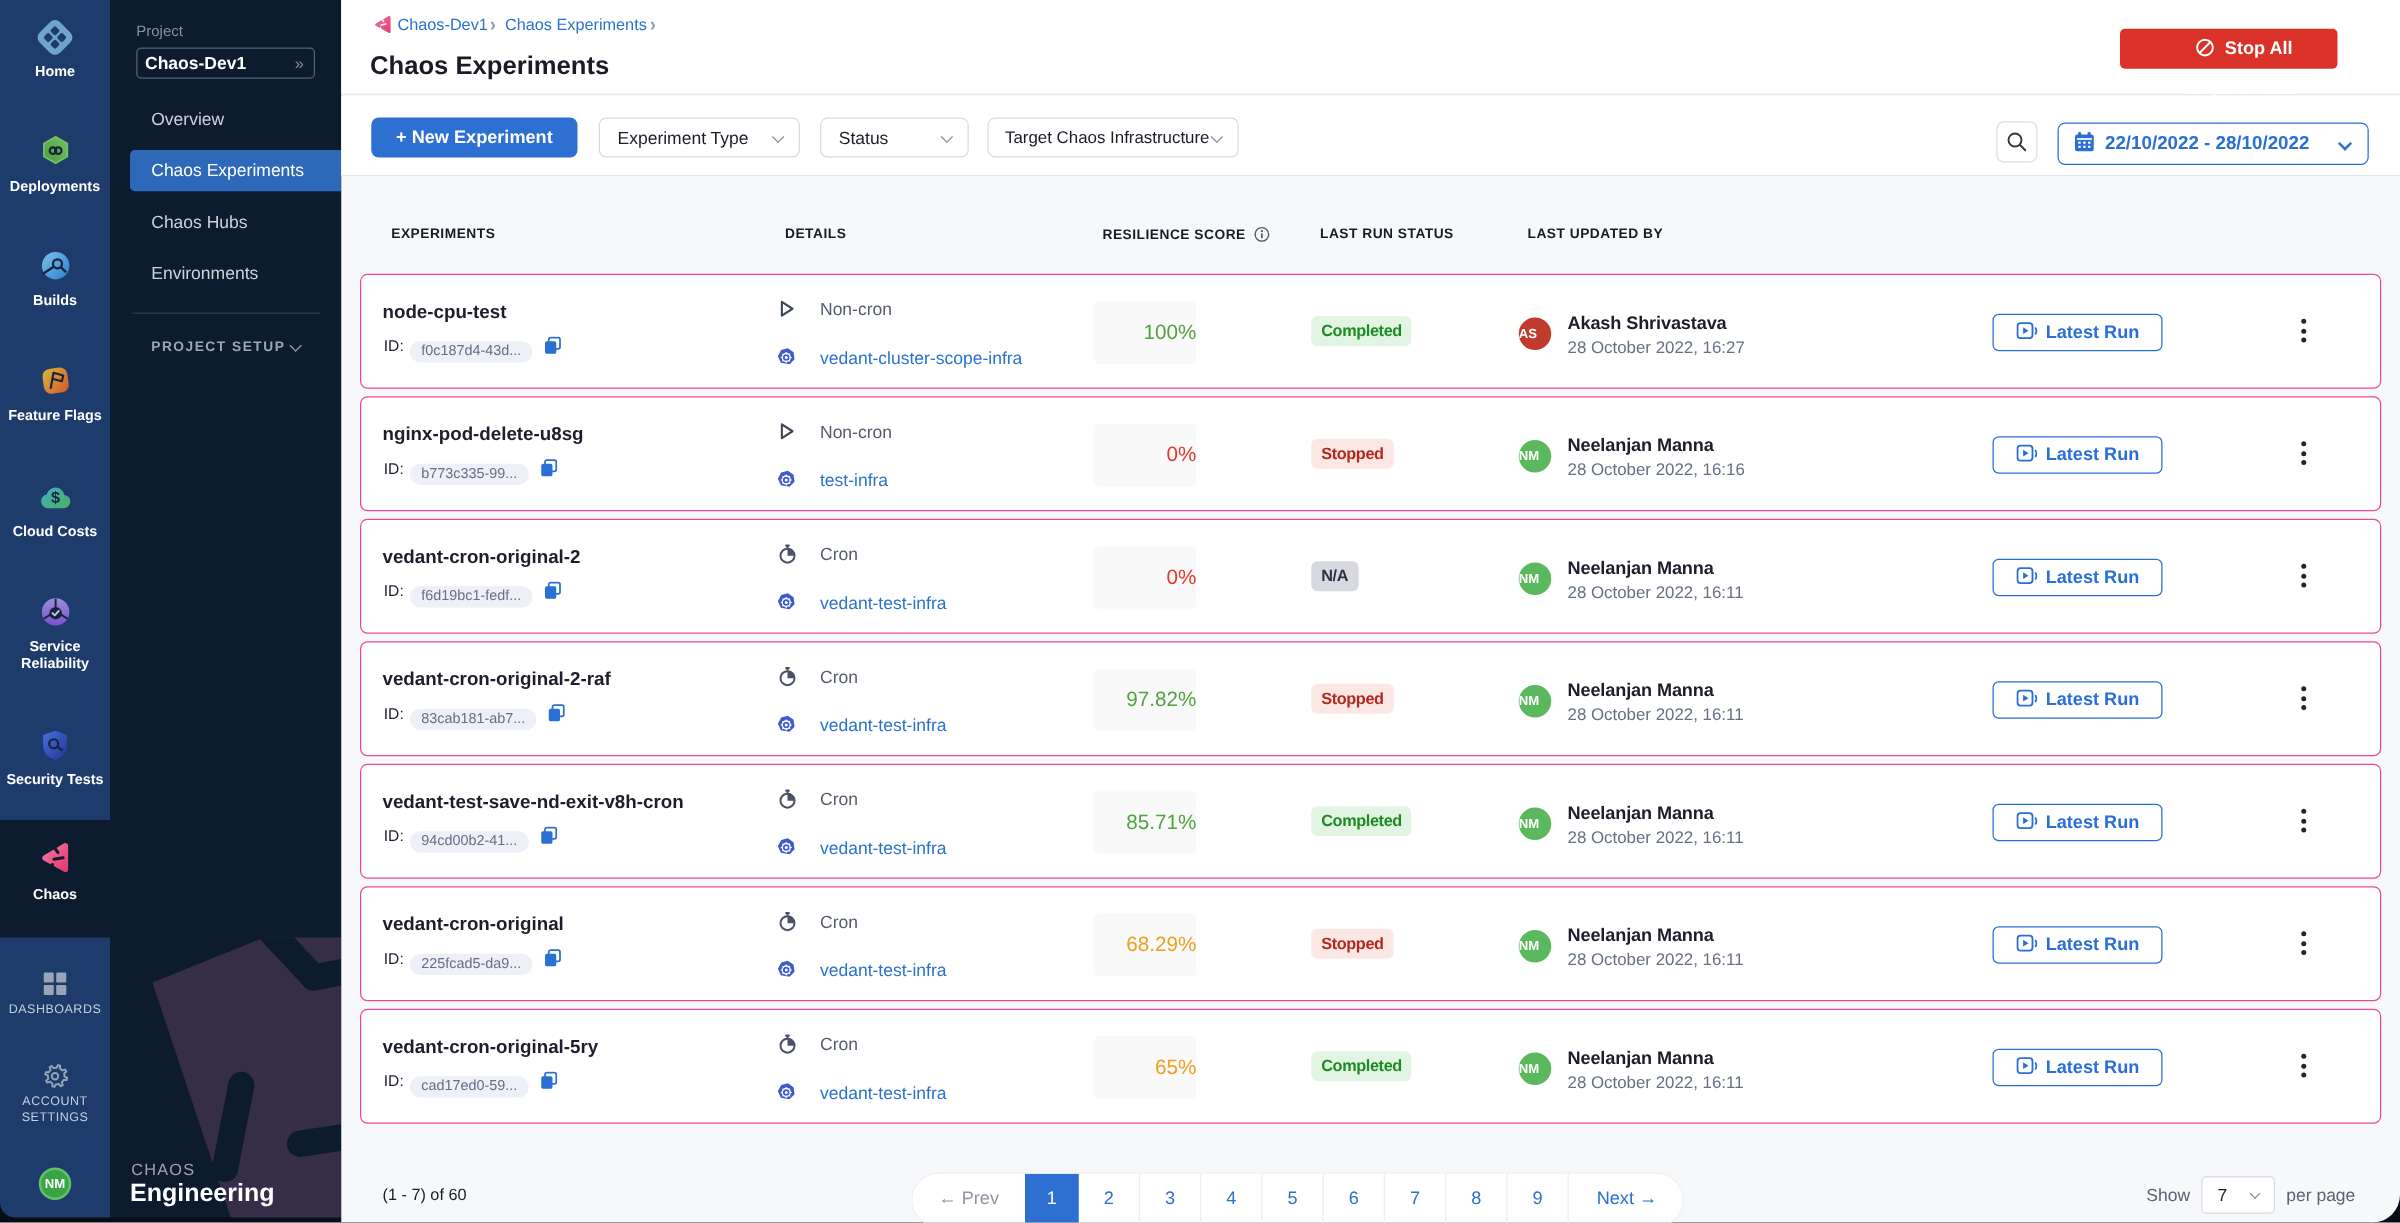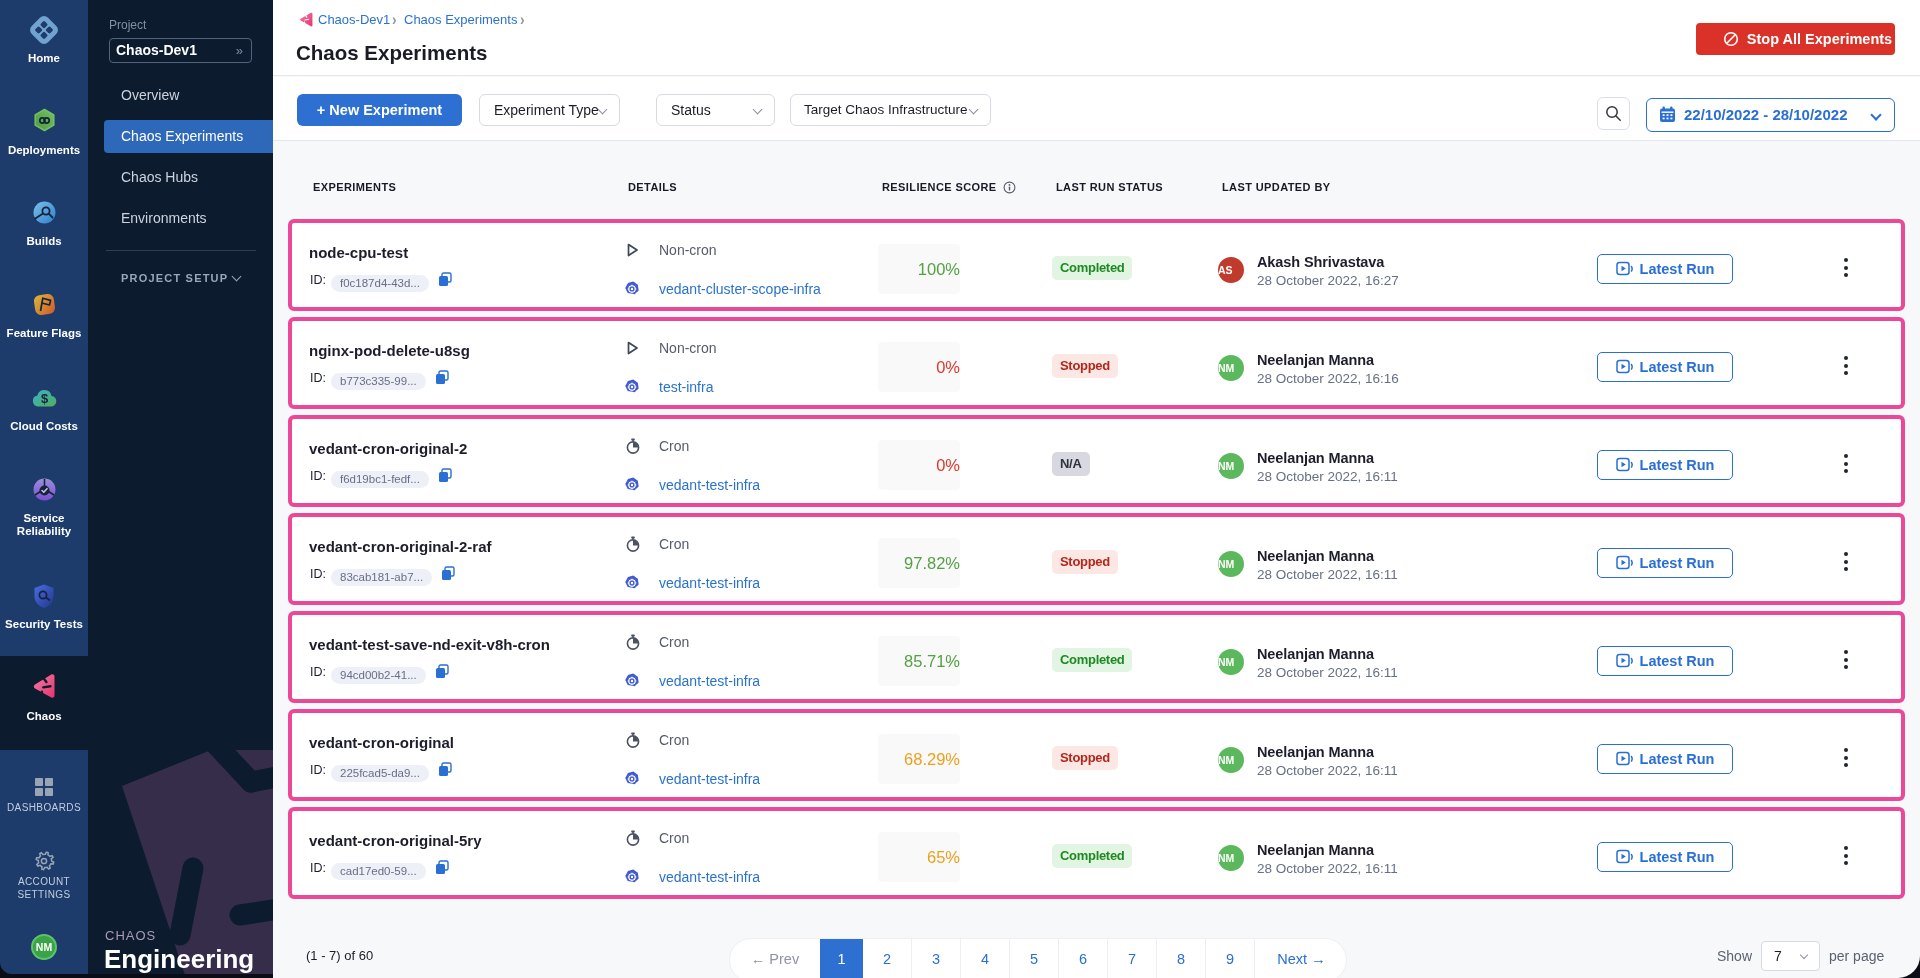--- a/index.html
+++ b/index.html
@@ -19,43 +19,43 @@
   .plabel { position:absolute; left:21px; top:18px; color:#8490a1; font-size:12px; }
   .pselect { position:absolute; left:21px; top:38px; width:143px; height:25px; border:1px solid #56627a; border-radius:4px; color:#fff; font-size:14px; font-weight:bold; line-height:23px; padding-left:6px; }
   .pselect .dbl { position:absolute; right:8px; top:0; color:#7f8da3; font-weight:normal; font-size:13px; }
   .pmenu { position:absolute; left:0; width:185px; height:33px; line-height:33px; color:#cdd3dd; font-size:14px; padding-left:33px; }
   .pmenu.sel { left:16px; width:169px; padding-left:17px; background:#2e68b8; color:#fff; border-radius:4px 0 0 4px; }
   .pdivider { position:absolute; left:18px; top:250px; width:150px; height:1px; background:#313f55; }
   .psetup { position:absolute; left:33px; top:272px; color:#9aa7b8; font-size:11px; letter-spacing:1.2px; font-weight:bold; }
   .psetup .chev { position:absolute; left:112px; top:1px; width:7px; height:7px; border-right:1.8px solid #9aa7b8; border-bottom:1.8px solid #9aa7b8; transform:rotate(45deg); letter-spacing:0; }
   #brandart { position:absolute; left:0; top:750px; width:185px; height:228px; }
   .chaosword { position:absolute; left:17px; top:928px; color:#a89cb8; font-size:13px; letter-spacing:1px; }
-  .engword { position:absolute; left:16px; top:944px; color:#fff; font-size:26px; font-weight:bold;text-align:right; }
+  .engword { position:absolute; left:16px; top:944px; color:#fff; font-size:20px; font-weight:bold;text-align:right; }
 
   
   #main { position:absolute; left:273px; top:0; width:1647px; height:978px; background:#f6f8fa; border-bottom-right-radius:22px; }
   #hdr { position:absolute; left:0; top:0; width:1647px; height:76px; background:#fff; border-bottom:1px solid #e6e7ec; }
   #toolbar { position:absolute; left:0; top:77px; width:1647px; height:64px; background:#fff; border-bottom:1px solid #e6e7ec; }
 
   .crumb { position:absolute; top:12px; font-size:13px; }
   .bluelink { color:#2a72cc; }
   .graysep { color:#8f97a8; font-size:14px; top:11px; font-weight:bold; transform:scaleY(1.15); }
   #title { position:absolute; left:23px; top:41px; font-size:20.5px; font-weight:bold; color:#1b1b28; }
-  #stopbtn { position:absolute; left:1423px; top:23px; width:199px; height:32px; background:#da3228; border-radius:4px; color:#fff; font-size:14.5px; font-weight:bold; line-height:32px; text-align:center;padding-left:24px; }
+  #stopbtn { position:absolute; left:1423px; top:23px; width:174px; height:32px; background:#da3228; border-radius:4px; color:#fff; font-size:14.5px; font-weight:bold; line-height:32px; text-align:center;padding-left:24px; }
 
   .btn-blue { position:absolute; background:#2e6fd2; border-radius:6px; color:#fff; font-size:14.5px; font-weight:bold; text-align:center; }
   .dd { position:absolute; top:17px; height:32px; background:#fff; border:1px solid #d8dae3; border-radius:6px; font-size:14px; color:#1c1c28; font-weight:500; line-height:30px; padding-left:14px; }
   .dd .chev { position:absolute; right:13px; top:11px; width:7px; height:7px; border-right:1.6px solid #8a90a0; border-bottom:1.6px solid #8a90a0; transform:rotate(45deg); }
 
   #searchbtn { position:absolute; left:1324px; top:20px; width:33px; height:33px; border:1px solid #dcdee6; border-radius:6px; background:#fff; }
   #datebtn { position:absolute; left:1373px; top:21px; width:249px; height:34px; border:1px solid #2a6fd3; border-radius:6px; background:#fff; color:#2a6fd3; font-size:15px; font-weight:bold; line-height:32px; }
 
   
   .th { position:absolute; top:181px; font-size:11px; font-weight:bold; color:#191927; letter-spacing:0.4px; }
-  .card { position:absolute; left:15px; width:1617px; height:92px; background:#fff; border:4px solid #ec4899; border-radius:6px; }
+  .card { position:absolute; left:15px; width:1617px; height:92px; background:#fff; border:1px solid #ec4899; border-radius:6px; }
   .ename { position:absolute; left:17px; top:21px; font-size:15px; font-weight:bold; color:#1d1d2c; }
   .idrow { position:absolute; left:18px; top:49px; font-size:12.5px; color:#1d1d2c; }
   .idpill { display:inline-block; background:#eef0f7; border-radius:9px; color:#696d87; font-size:11.5px; height:17px; line-height:17px; padding:0 9px; margin-left:5px; vertical-align:-3px; }
   .typeic { position:absolute; left:333px; top:19px; }
   .typetx { position:absolute; left:367px; top:19px; font-size:14px; color:#545b6b; }
   .infraic { position:absolute; left:332px; top:58px; }
   .infratx { position:absolute; left:367px; top:58px; font-size:14px; color:#2a72cc; }
   .score { position:absolute; left:586px; top:21px; width:82px; height:50px; border-radius:4px; background:#f8f9f8; text-align:right; line-height:50px; font-size:16.5px; font-weight:normal; }
   .s-green { color:#55a044; }
   .s-red { color:#e0372a; }
@@ -272,21 +272,21 @@
       <span class="crumb bluelink" style="left:131px;">Chaos Experiments</span>
       <span class="crumb graysep" style="left:247px;">›</span>
       <div id="title">Chaos Experiments</div>
       <div id="stopbtn"><svg width="16" height="16" viewBox="0 0 16 16" style="vertical-align:-3px; margin-right:8px;">
           <circle cx="8" cy="8" r="6.3" fill="none" stroke="#fff" stroke-width="1.6"></circle>
           <line x1="3.8" y1="12.2" x2="12.2" y2="3.8" stroke="#fff" stroke-width="1.6"></line>
         </svg>Stop All Experiments</div>
     </div>
     <div id="toolbar">
       <div class="btn-blue" style="left:24px; top:17px; width:165px; height:32px; line-height:32px;">+ New Experiment</div>
-      <div class="dd" style="left:206px; width:141px;">Experiment Type<span class="chev"></span></div>
+      <div class="dd" style="left:206px; width:161px;">Experiment Type<span class="chev"></span></div>
       <div class="dd" style="left:383px; width:119px;">Status<span class="chev"></span></div>
       <div class="dd" style="left:517px; width:201px; font-size:13.5px; padding-left:13px;">Target Chaos Infrastructure<span class="chev"></span></div>
       <div id="searchbtn"><svg width="17" height="17" viewBox="0 0 17 17" style="margin:7px 0 0 7px;">
           <circle cx="7" cy="7" r="5.2" fill="none" stroke="#33363f" stroke-width="1.5"></circle>
           <line x1="11" y1="11" x2="15.2" y2="15.2" stroke="#33363f" stroke-width="1.5" stroke-linecap="round"></line>
         </svg></div>
       <div id="datebtn" style="padding-left:12px;"><svg width="17" height="17" viewBox="0 0 17 17" style="vertical-align:-3px; margin-right:8px;">
           <rect x="1" y="2.5" width="15" height="13.5" rx="2" fill="#2a6fd3"></rect>
           <rect x="3.5" y="0.5" width="2.4" height="4" rx="1" fill="#2a6fd3"></rect>
           <rect x="11.1" y="0.5" width="2.4" height="4" rx="1" fill="#2a6fd3"></rect>

